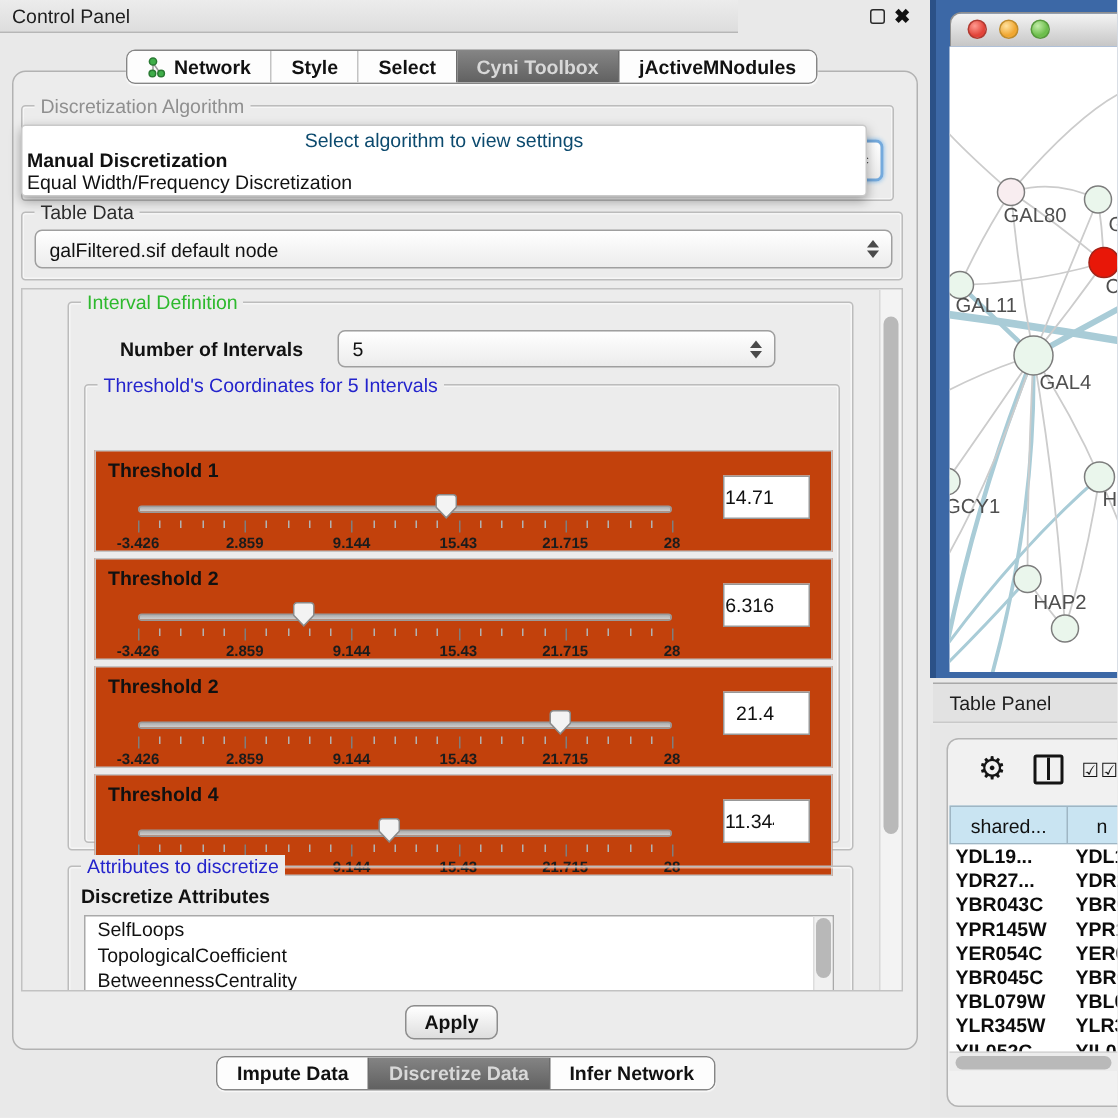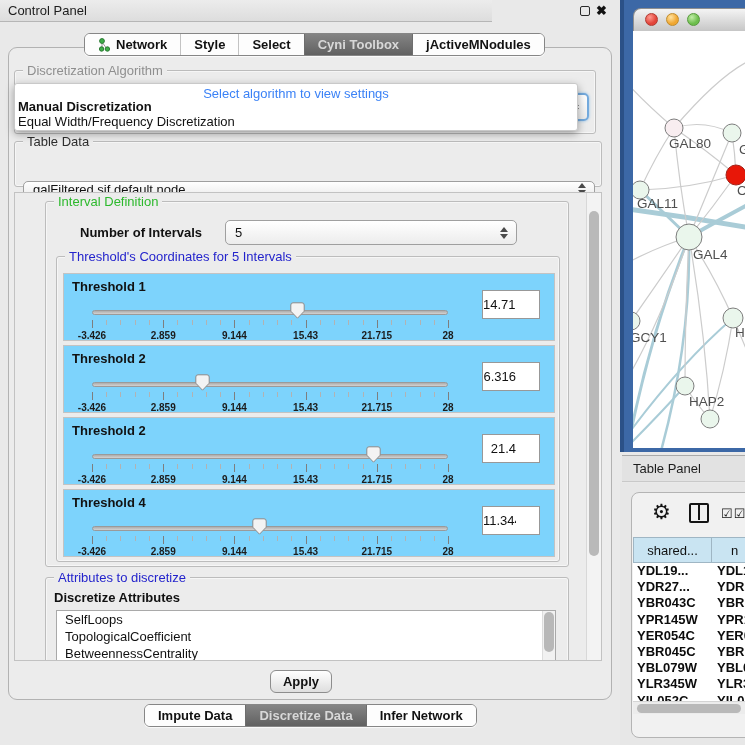--- a/index.html
+++ b/index.html
@@ -51,40 +51,40 @@
   .combo .spin .dn { border-top:5px solid #4a4a4a; }
   .combo.focused { border:2px solid #74aadd; box-shadow:0 0 3px #8ec0ea; }
 
   #disc-group { left:14px; top:70px; width:582px; height:64px; }
   #disc-combo { left:8px; top:22px; width:566px; height:28px; }
 
   
   .popup { position:absolute; left:14px; top:83px; width:564px; height:48px; background:#fff;
     border:1px solid #c9c9c9; border-radius:3px; box-shadow:0 3px 8px rgba(0,0,0,.35); z-index:50;
     font-size:13px; overflow:hidden; }
-  .popup .ph { height:15px; text-align:center; color:#3b82f6; padding-top:2px; }
+  .popup .ph { height:15px; text-align:center; color:#0c4a6e; padding-top:2px; }
   .popup .opt { height:15px; padding-left:3px; color:#111; }
   .popup .opt.hl { font-weight:bold; }
 
   #tabledata-group { left:14px; top:141px; width:588px; height:46px;text-align:right; }
-  #tabledata-combo { left:8px; top:11px; width:572px; height:16px;margin-top:28px; }
+  #tabledata-combo { left:8px; top:11px; width:572px; height:26px; }
 
   
   .scrollarea { position:absolute; left:14px; top:192px; width:588px; height:469px;
     border:1px solid #c2c2c2; background:#ececec; overflow:hidden; }
   .vscroll { position:absolute; right:0; top:0; bottom:0; width:15px; background:#f3f3f3; border-left:1px solid #d8d8d8; }
   .vscroll .thumb { position:absolute; left:2px; top:18px; width:10px; height:345px; background:#b9b9b9; border-radius:6px; }
 
   #interval-group { left:30px; top:8px; width:524px; height:366px; }
   #noi-label { position:absolute; left:34px; top:23px; font-size:13px; font-weight:bold; color:#111; }
   #noi-combo { left:179px; top:18px; width:292px; height:25px; }
   #thr-group { left:10px; top:54px; width:504px; height:306px; }
 
-  .thr-panel { position:absolute; left:6px; width:492px; height:68px; background:#7dd3fc;
-    border:1px solid #c3c3c3; }
+  .thr-panel { position:absolute; left:6px; width:492px; height:68px; background:#c2410c;
+    border:1px solid #c3c3c3;margin-top:27px; }
   .thr-title { position:absolute; left:8px; top:5px; font-size:13px; font-weight:bold; color:#111; }
   .slider { position:absolute; left:28px; top:30px; width:356px; height:36px; }
   .track { position:absolute; left:0; top:6px; width:356px; height:5px; border-radius:3px;
     background:linear-gradient(#adadad,#d2d2d2); border:1px solid #9a9a9a; }
   .thumb-w { position:absolute; top:-2px; width:15px; height:17px; margin-left:-7px; }
   .ticks { position:absolute; left:0; top:16px; width:356px; height:9px; }
   .ticks i { position:absolute; top:0; width:1px; background:#b2b2b2; }
   .ticks i.major { background:#7e7e7e; }
   .ticklabels { position:absolute; left:0; top:26px; width:356px; height:12px; }
   .ticklabels span { position:absolute; transform:translateX(-50%); font-size:10px; font-weight:bold; color:#1c1c1c; white-space:nowrap; }

